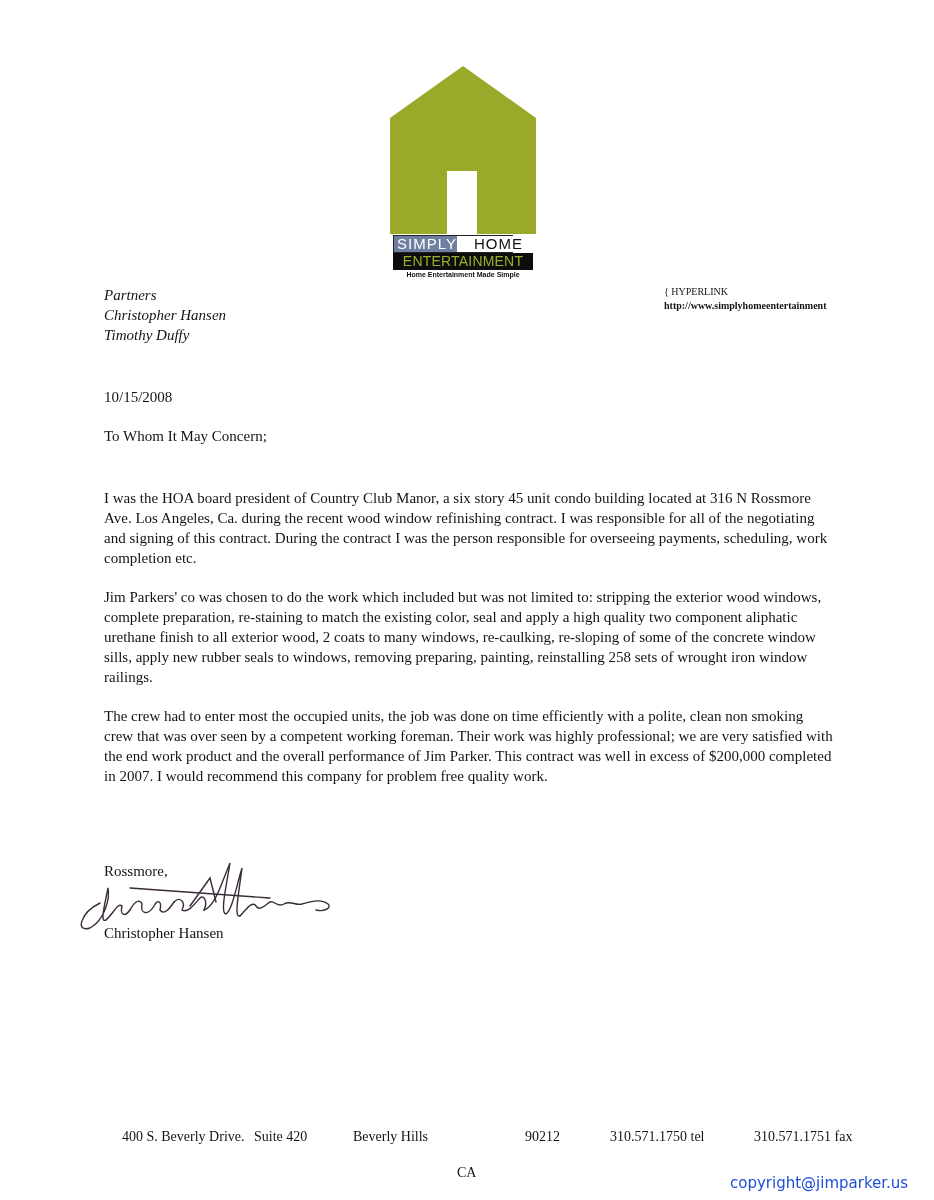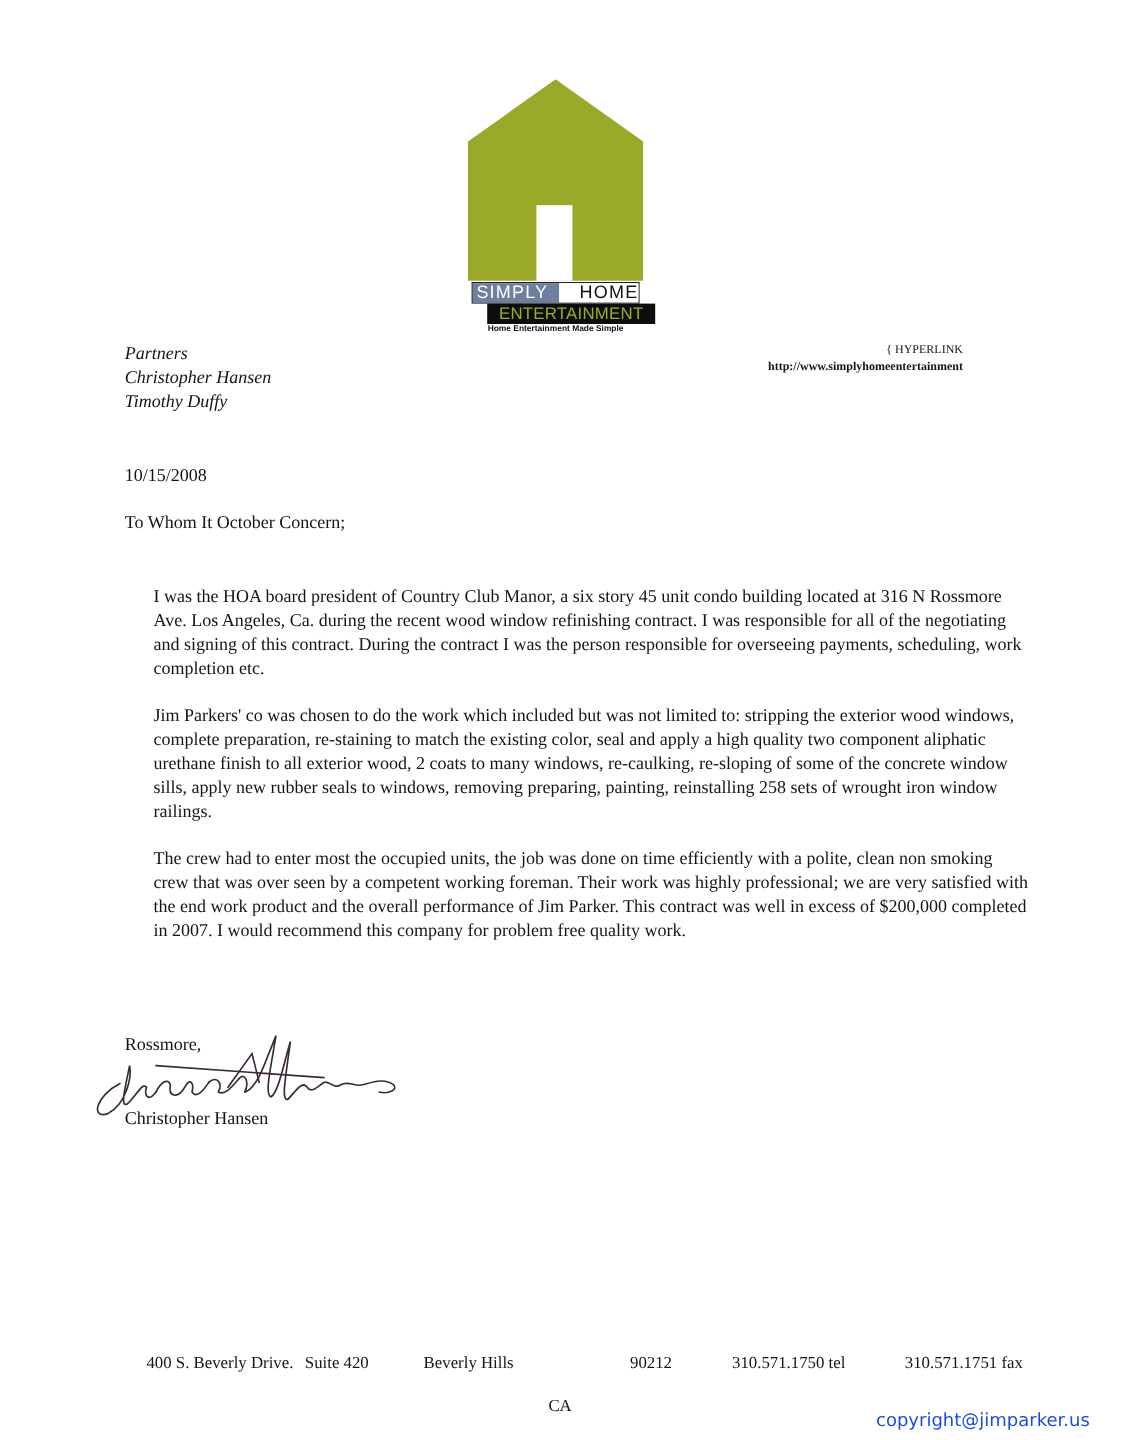--- a/index.html
+++ b/index.html
@@ -10,37 +10,37 @@
       position: relative;
       overflow: hidden;
       font-family: "Liberation Serif", serif;
       color: #141414;
     }
     .abs { position: absolute; }
 
     
     .logo { left: 390px; top: 66px; width: 146px; height: 216px; }
     .logo svg { display: block; }
-    .brand-row1 { position: absolute; left: 3px; top: 169px; width: 140px; height: 18px; display: flex; border: 1px solid #222; box-sizing: border-box; }
+    .brand-row1 { position: absolute; left: 3px; top: 169px; width: 120px; height: 18px; display: flex; border: 1px solid #222; box-sizing: border-box; }
     .brand-simply { background: #6f7fa0; color: #ffffff; font-family: "Liberation Sans", sans-serif; font-size: 15px; letter-spacing: 1px; line-height: 16px; padding-left: 3px; width: 74px; }
     .brand-home { background: #ffffff; color: #111111; font-family: "Liberation Sans", sans-serif; font-size: 15px; letter-spacing: 1px; line-height: 16px; padding-left: 17px; flex: 1; }
-    .brand-row2 { position: absolute; left: 16px; top: 187px; width: 140px; height: 17px; background: #0d0d0d; color: #9aae2a; font-family: "Liberation Sans", sans-serif; font-size: 14px; line-height: 17px; text-align: center; letter-spacing: 0.2px; }
+    .brand-row2 { position: absolute; left: 3px; top: 187px; width: 140px; height: 17px; background: #0d0d0d; color: #9aae2a; font-family: "Liberation Sans", sans-serif; font-size: 14px; line-height: 17px; text-align: center; letter-spacing: 0.2px; }
     .brand-tag { position: absolute; left: 0; top: 205px; width: 146px; text-align: center; font-family: "Liberation Sans", sans-serif; font-weight: bold; font-size: 7px; color: #111; }
 
     
     .partners { left: 104px; top: 285px; font-style: italic; font-size: 15px; line-height: 20px; }
 
     
-    .hyperlink { left: 640px; top: 285px; font-size: 10px; line-height: 14px; text-align: right; }
+    .hyperlink { left: 664px; top: 285px; font-size: 10px; line-height: 14px; }
     .hyperlink .url { font-weight: bold; }
 
     .date { left: 104px; top: 389px; font-size: 15px; }
     .salutation { left: 104px; top: 428px; font-size: 15px; }
 
-    .body-para { left: 104px; width: 730px; font-size: 15px; line-height: 20px; margin-left: 24px; }
+    .body-para { left: 104px; width: 730px; font-size: 15px; line-height: 20px; }
     .p1 { top: 488px; }
     .p2 { top: 587px; }
     .p3 { top: 706px; }
 
     .closing { left: 104px; top: 863px; font-size: 15px; }
     .signature { left: 70px; top: 858px; width: 270px; height: 80px; }
     .signer { left: 104px; top: 925px; font-size: 15px; }
 
     .footer { left: 122px; top: 1129px; font-size: 14px; display: flex; }
     .footer span { white-space: pre; }
@@ -68,21 +68,21 @@
   <div>Christopher Hansen</div>
   <div>Timothy Duffy</div>
 </div>
 
 <div class="abs hyperlink">
   <div>{ HYPERLINK</div>
   <div class="url">http://www.simplyhomeentertainment</div>
 </div>
 
 <div class="abs date">10/15/2008</div>
-<div class="abs salutation">To Whom It October Concern;</div>
+<div class="abs salutation">To Whom It May Concern;</div>
 
 <div class="abs body-para p1">I was the HOA board president of Country Club Manor, a six story 45 unit condo building located at 316 N Rossmore Ave. Los Angeles, Ca.  during the recent wood window refinishing contract.  I was responsible for all of the negotiating and signing of this contract. During the contract I was the person responsible for overseeing payments, scheduling, work completion etc.</div>
 <div class="abs body-para p2">Jim Parkers' co was chosen to do the work which included but was not limited to:   stripping the exterior wood windows, complete preparation, re-staining to match the existing  color, seal and apply a high quality two component aliphatic urethane finish to all exterior wood, 2 coats to many windows, re-caulking,  re-sloping of some of the concrete window sills, apply new rubber seals to windows, removing preparing, painting, reinstalling 258 sets of wrought iron window railings.</div>
 <div class="abs body-para p3">The crew had to enter most the occupied units, the job was done on time efficiently with a polite, clean non smoking crew that was over seen by a competent working foreman.  Their work was highly professional; we are very satisfied with the end work product and the overall performance of Jim Parker.   This contract was well in excess of $200,000 completed in 2007.  I would recommend this company for problem free quality work.</div>
 
 <div class="abs closing">Rossmore,</div>
 <div class="abs signature">
   <svg width="270" height="80" viewBox="0 0 270 80">
     <g fill="none" stroke="#3a2a3a" stroke-width="1.4" stroke-linecap="round">
       <path d="M30,45 C10,55 5,75 20,70 C35,62 40,40 38,30 C34,50 30,65 36,62 C44,55 48,44 52,48 C50,56 54,60 60,52"></path>

